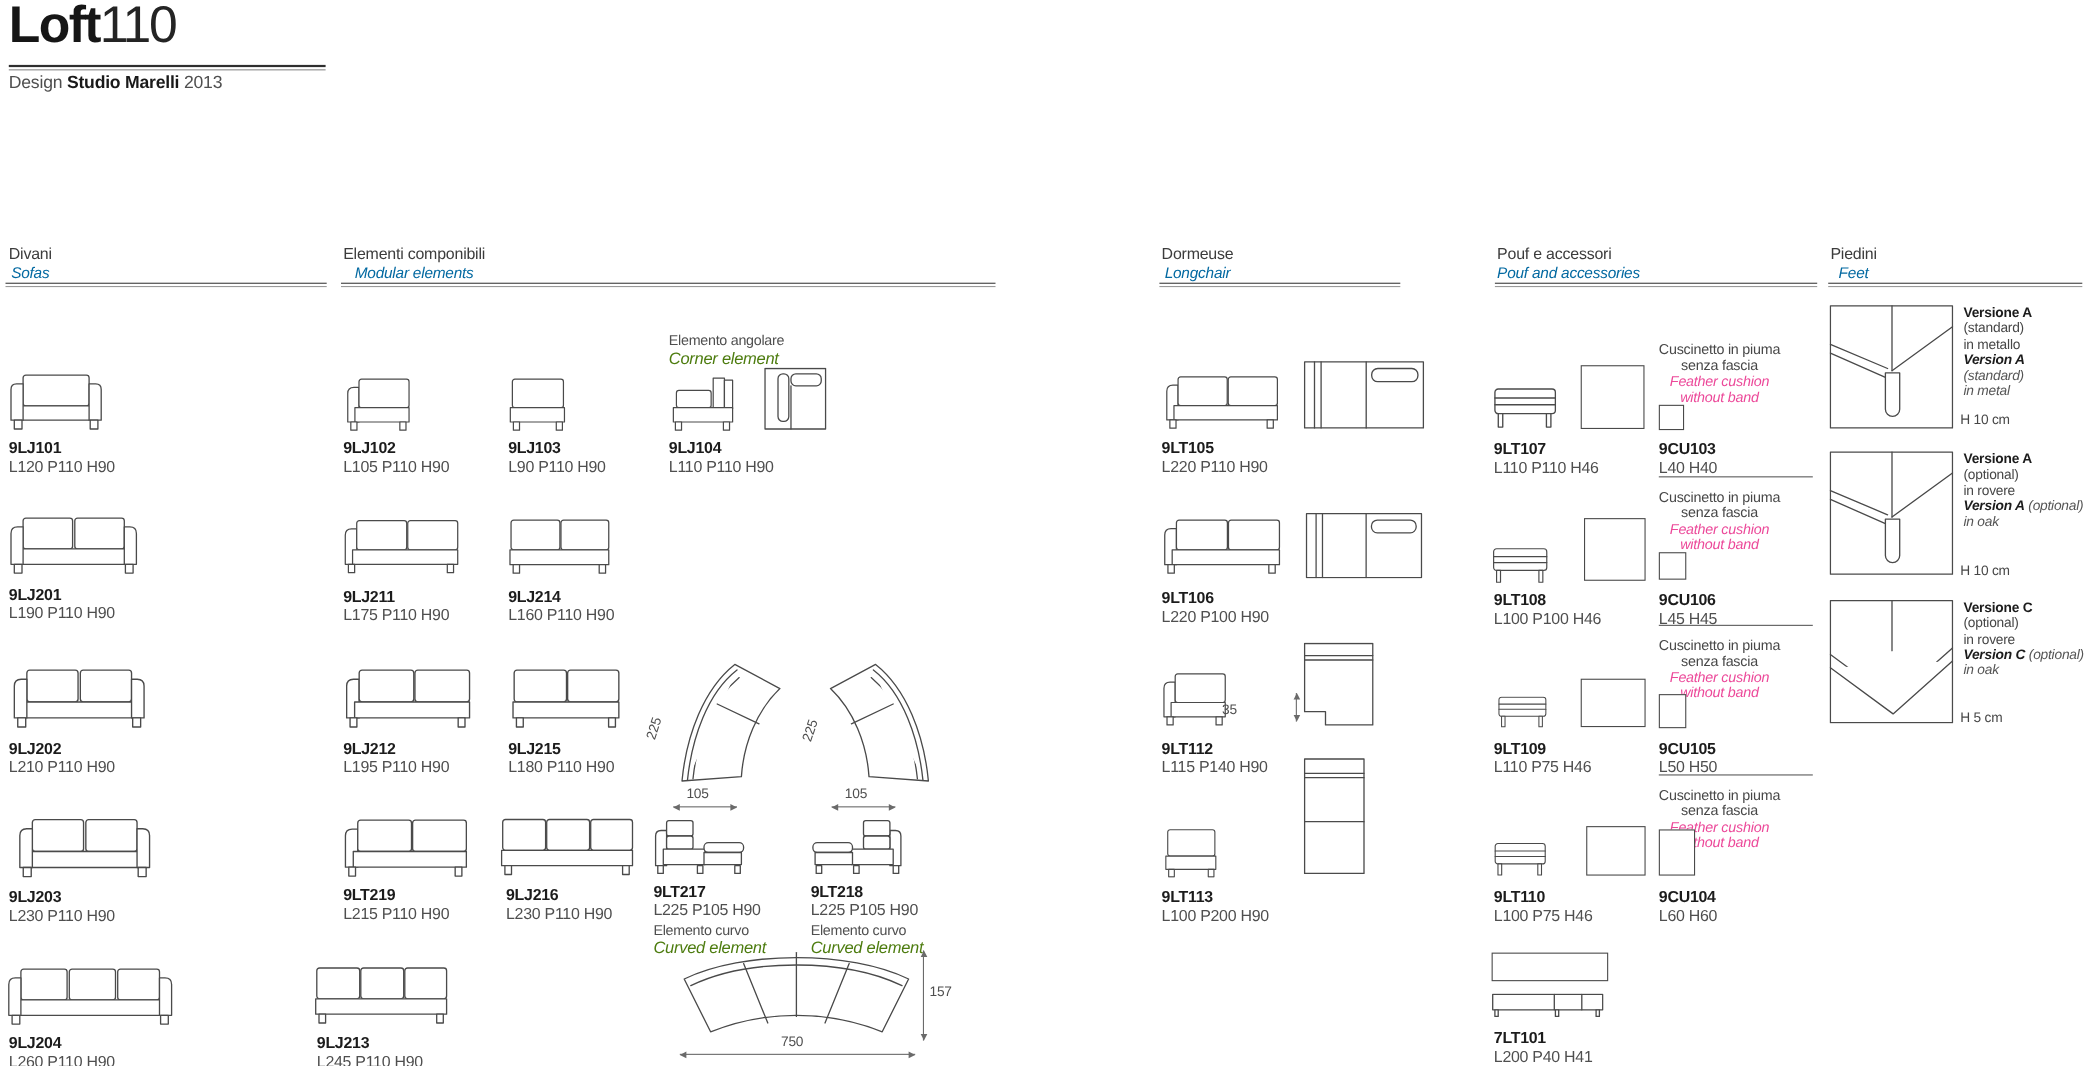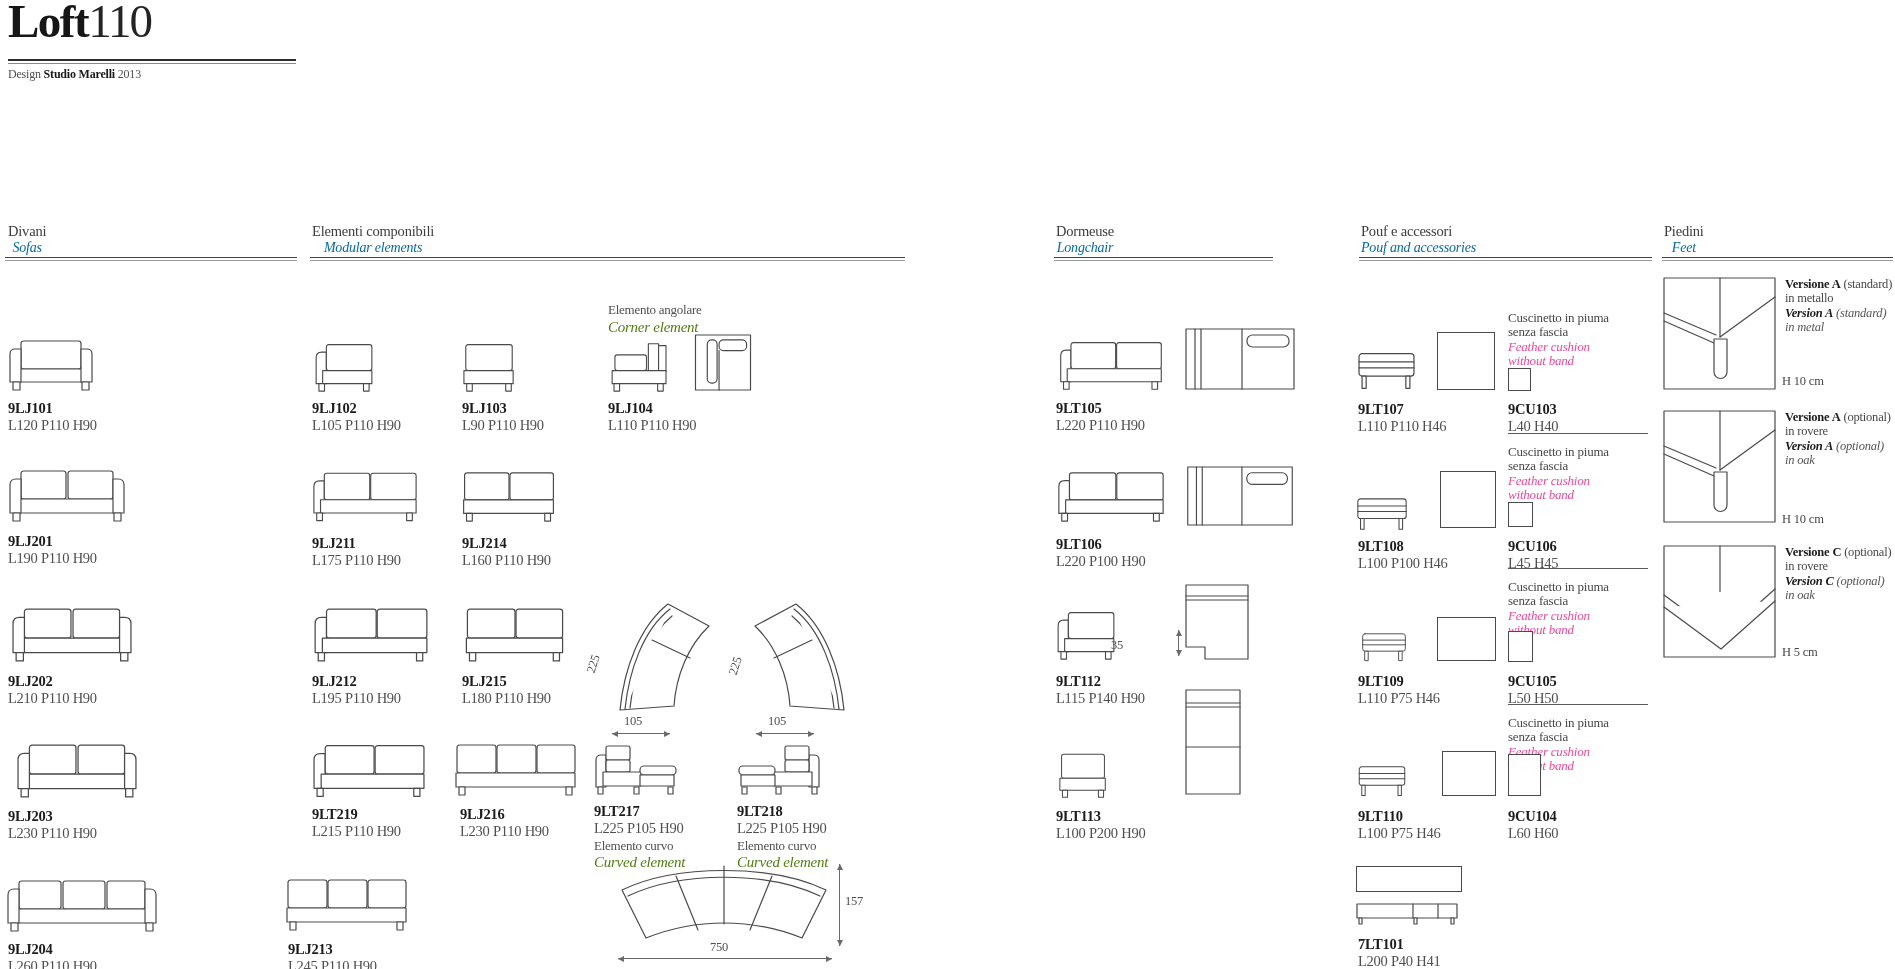--- a/index.html
+++ b/index.html
@@ -1,38 +1,38 @@
 <!DOCTYPE html>
 <html><head>
 <meta charset="utf-8">
 <style>
   html,body{margin:0;padding:0;background:#fff;}
   .sheet{position:relative;width:1895px;height:969px;background:#ffffff;overflow:hidden;
-         font-family:Liberation Serif, serif;}
+         font-family:Liberation Sans, sans-serif;}
   
   .title{position:absolute;left:8px;top:-6px;font-size:47px;letter-spacing:-1.5px;}
   .title .tb{font-weight:700;color:#161616;}
   .title .tl{font-weight:300;color:#242424;letter-spacing:-2px;}
   .trule{position:absolute;left:8px;top:59px;width:288px;height:2px;
          border-top:2px solid #2e2e2e;border-bottom:1px solid #8a8a8a;}
-  .credit{position:absolute;left:8px;top:67px;font-size:12px;color:#4f4f4f;letter-spacing:-0.2px;}
+  .credit{position:absolute;left:8px;top:67px;font-size:16px;color:#4f4f4f;letter-spacing:-0.2px;}
   .credit b{color:#191919;}
   
   .sec{position:absolute;line-height:1.15;letter-spacing:-0.2px;}
   .sec .it{font-size:14.5px;color:#3c3c3c;}
   .sec .en{font-size:14px;font-style:italic;color:#0369a1;text-align:center;}
   .rule{position:absolute;height:2px;border-top:1.6px solid #3f3f3f;border-bottom:1px solid #9a9a9a;}
   
   .lbl{position:absolute;line-height:1.2;letter-spacing:-0.25px;}
   .lbl .code{font-weight:700;font-size:14.5px;color:#1c1c1c;}
   .lbl .dims{font-size:14.5px;color:#4f4f4f;}
   .lbl .noteit{font-size:13px;color:#4f4f4f;}
   .lbl .noteen{font-size:15px;font-style:italic;color:#4d7c0f;}
   
-  .cnote{position:absolute;font-size:13px;line-height:1.1;color:#474747;letter-spacing:-0.2px;}
+  .cnote{position:absolute;font-size:13px;line-height:1.1;color:#474747;letter-spacing:-0.2px;text-align:center;}
   .cnote .i{font-style:italic;color:#ec4899;}
   
   .ftxt{position:absolute;width:112px;font-size:12.5px;line-height:1.14;color:#474747;letter-spacing:-0.2px;}
   .ftxt b{color:#1c1c1c;}
   .ftxt .i{font-style:italic;color:#555;}
   .fh{position:absolute;font-size:12.5px;color:#474747;letter-spacing:-0.2px;}
   
   .draw{position:absolute;overflow:visible;}
   .draw *{fill:#ffffff;stroke:#4a4a4a;stroke-width:1.2;vector-effect:non-scaling-stroke;
           stroke-linejoin:round;stroke-linecap:round;}

